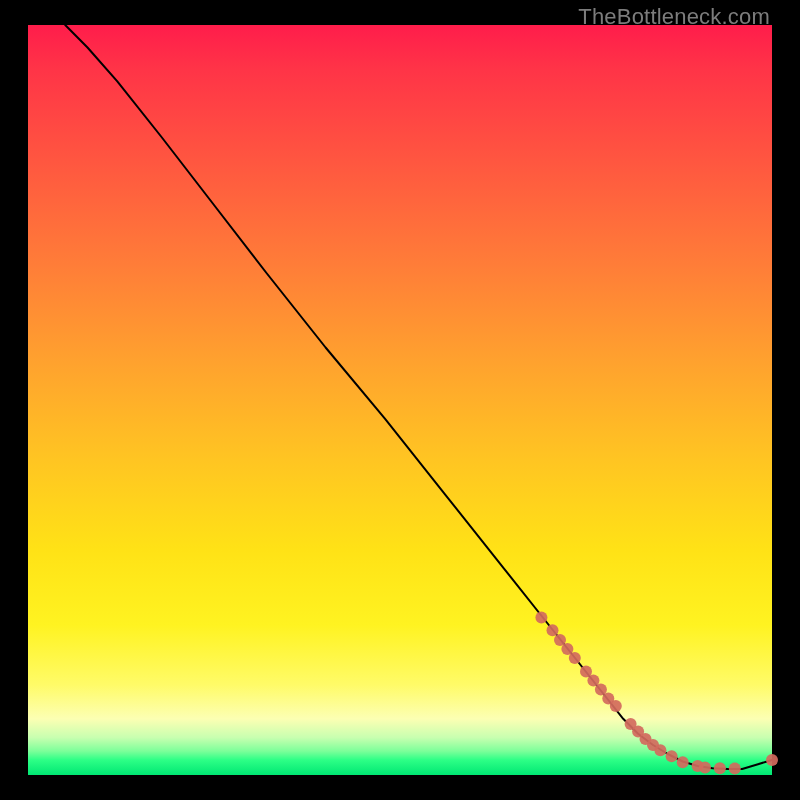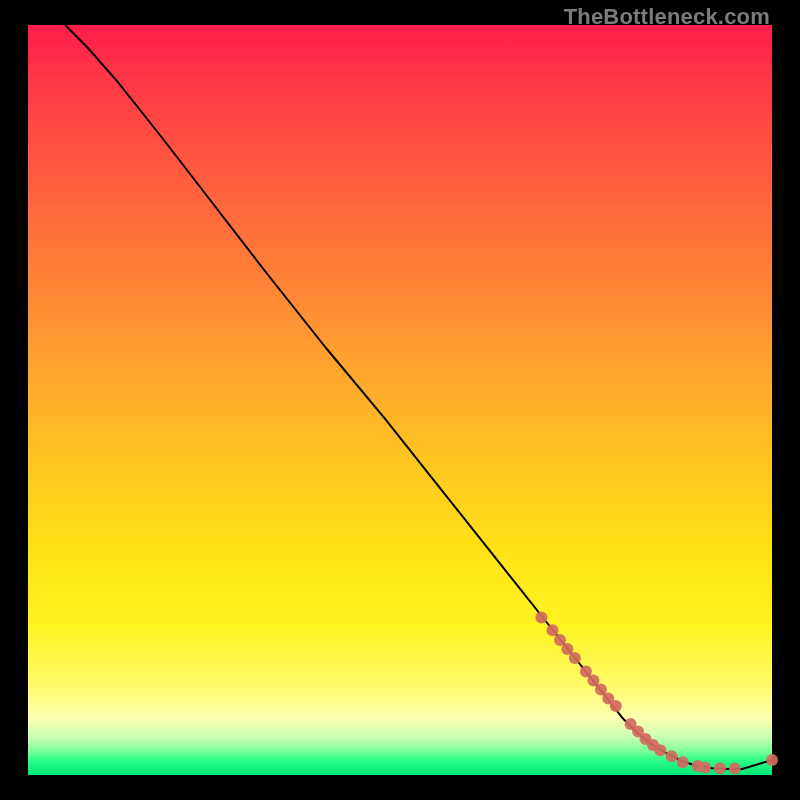--- a/index.html
+++ b/index.html
@@ -41,21 +41,21 @@
       #00e773 100%
     );
   }
   .watermark {
     position: absolute;
     top: 4px;
     right: 30px;
     color: #7c7c7c;
     font-size: 22px;
     letter-spacing: 0.2px;
-    font-weight: 700;
+    font-weight: 400;
   }
   svg.curve {
     position: absolute;
     left: 0;
     top: 0;
     width: 744px;
     height: 750px;
     overflow: visible;
   }
 </style>

